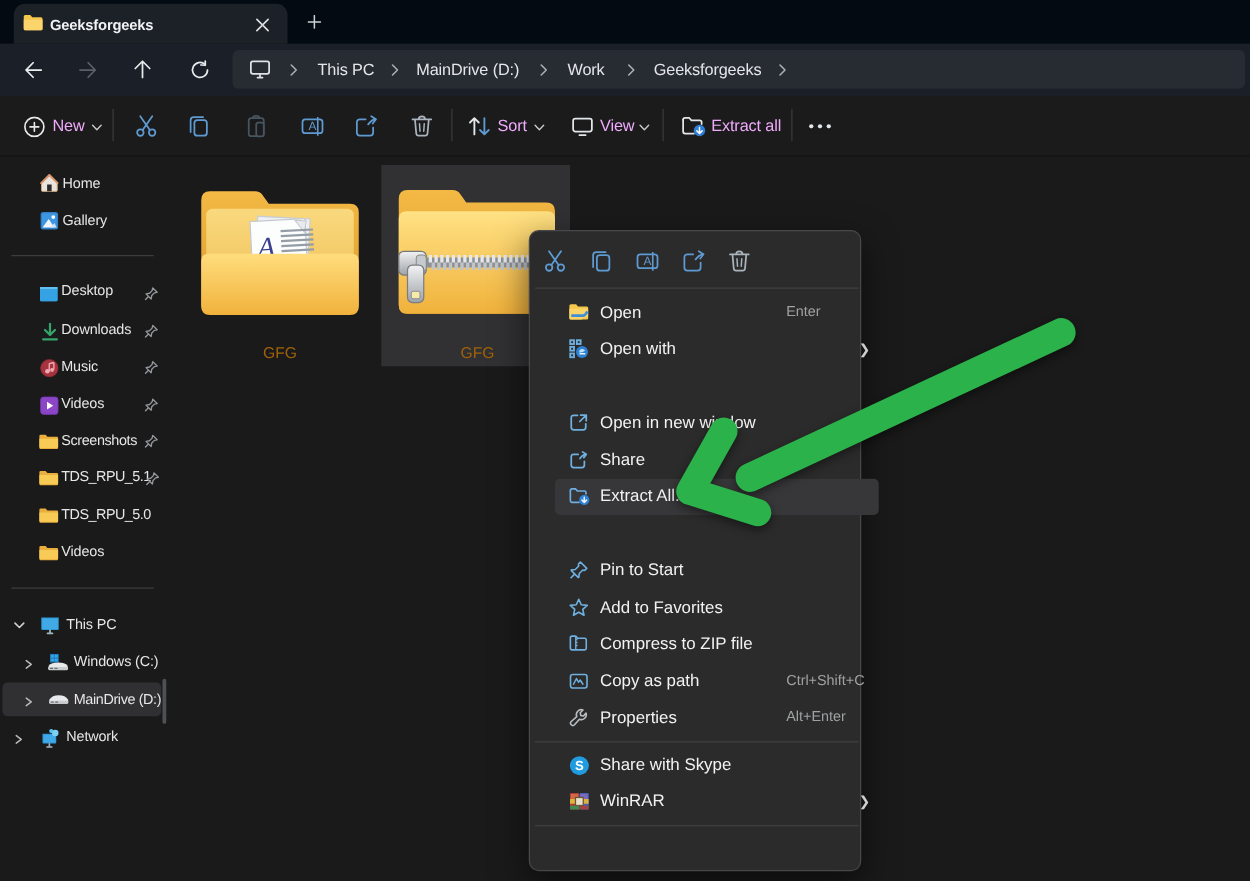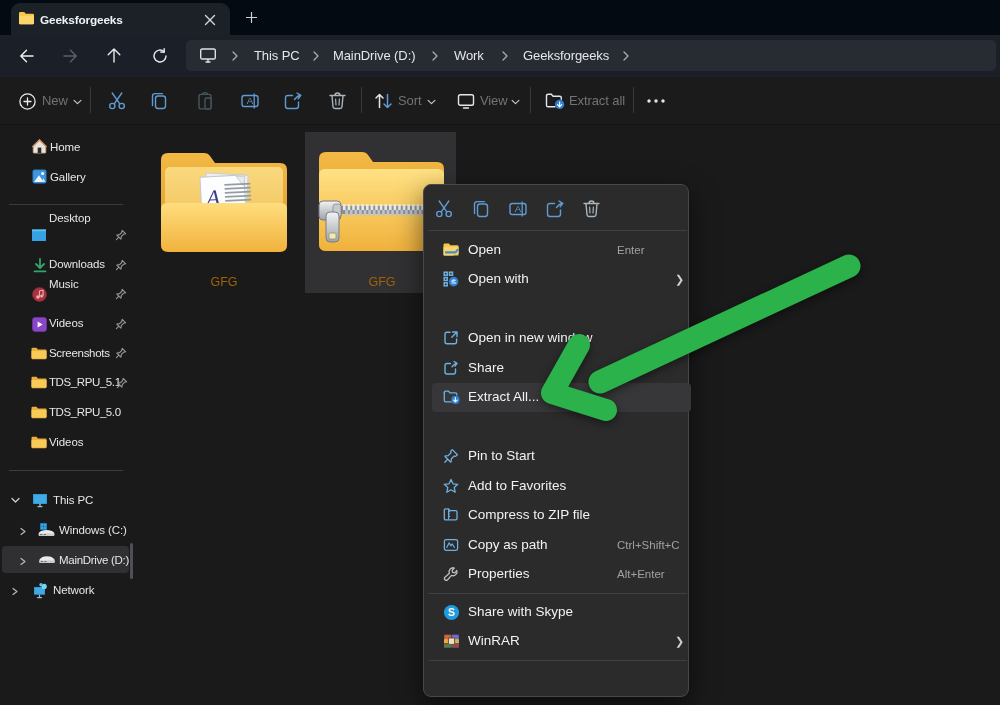--- a/index.html
+++ b/index.html
@@ -11,36 +11,36 @@
   
   #tabbar { position:absolute; left:0; top:0; width:1000px; height:35px; background:#030a12; }
   #tab { position:absolute; left:11px; top:3px; width:219px; height:32px; background:#1c2127;
          border-radius:9px 9px 0 0; }
   #tab .tlabel { position:absolute; left:29px; top:10px; font-size:11.8px; font-weight:bold; color:#f0f2f5; letter-spacing:-0.15px;}
   #addrrow { position:absolute; left:0; top:35px; width:1000px; height:42px; background:#1b2028; }
   #addrbox { position:absolute; left:186px; top:40px; width:810px; height:31px; background:#272b32; border-radius:5px; }
   .crumb { position:absolute; top:42px; height:27px; line-height:27px; font-size:13px; color:#e4e6e9; letter-spacing:-0.1px; }
   #toolbar { position:absolute; left:0; top:77px; width:1000px; height:48px; background:#1b1b1c; border-bottom:1px solid #141414;}
   .tsep { position:absolute; top:87px; width:1px; height:26px; background:#3a3a3c; }
-  .ttext { position:absolute; top:93px; font-size:13px; color:#737373; letter-spacing:-0.1px; }
+  .ttext { position:absolute; top:93px; font-size:13px; color:#f0abfc; letter-spacing:-0.1px; }
 
   
   .srow { position:absolute; font-size:11.5px; color:#e6e6e6; letter-spacing:-0.1px; }
   .ssep { position:absolute; left:9px; width:114px; height:1px; background:#3c3c3c; }
   .pin  { position:absolute; }
 
   
   #tile2 { position:absolute; left:305px; top:132px; width:151px; height:161px; background:#313133; }
   .flabel { position:absolute; font-size:12.5px; color:#a16207; text-align:center; }
 
   
   #menu { position:absolute; left:423px; top:184px; width:266px; height:513px;
           background:#2b2b2b; border:1px solid #484848; border-radius:8px;
           box-shadow:0 10px 28px rgba(0,0,0,.55); }
-  .mrow { position:absolute; left:8px; width:259px; height:29px; }
+  .mrow { position:absolute; left:20px; width:259px; height:29px; }
   .mtext { position:absolute; left:36px; top:6px; font-size:13.5px; color:#f2f2f2; white-space:nowrap; }
   .mshort { position:absolute; left:185px; top:8px; font-size:11.5px; color:#9fa1a3; white-space:nowrap;}
   .mchev { position:absolute; left:243px; top:8px; font-size:11px; color:#cfcfcf; }
   .micon { position:absolute; left:11px; top:6px; }
   .msep { position:absolute; left:4px; width:259px; height:1px; background:#404040; }
 </style>
 </head>
 <body>
 <div id="stage">
 
@@ -191,21 +191,21 @@
     <path d="M8.6 13 L11.5 9.4 L13.4 13z" fill="#cfe3f4"></path>
   </svg>
   <span class="srow" style="left:50px;top:171px">Gallery</span>
   <div class="ssep" style="top:204px"></div>
   
   <svg class="abs" style="left:31px;top:228px" width="16" height="14" viewBox="0 0 16 14">
     <path d="M1 1.5 h14 v10.5 q0 1-1 1 h-12 q-1 0-1-1z" fill="#2d9cdb"></path>
     <path d="M1 1.5 h14 v2 h-14z" fill="#63c0ee"></path>
     <path d="M1 3.4 h14 v8.6 q0 1-1 1 h-12 q-1 0-1-1z" fill="#35a3e3"></path>
   </svg>
-  <span class="srow" style="left:49px;top:212px">Desktop</span>
+  <span class="srow" style="left:49px;top:227px">Desktop</span>
   <svg class="pin" style="left:115px;top:229px" width="12" height="12" viewBox="0 0 12 12">
     <path d="M7.2 1.3 l3.5 3.5 -2.2 .5 -2.1 2.1 -.5 2.8 -4.1-4.1 2.8-.5 2.1-2.1z" fill="none" stroke="#94989d" stroke-width="1.1" stroke-linejoin="round"></path>
       <path d="M3.6 8.4 L1.4 10.6" stroke="#94989d" stroke-width="1.1" stroke-linecap="round"></path>
   </svg>
   
   <svg class="abs" style="left:33px;top:258px" width="14" height="15" viewBox="0 0 14 15">
     <path d="M7 1 V9.5 M3 6 L7 10 L11 6" fill="none" stroke="#35a46b" stroke-width="1.8" stroke-linecap="round" stroke-linejoin="round"></path>
     <path d="M1.5 13.4 h11" stroke="#35a46b" stroke-width="1.8" stroke-linecap="round"></path>
   </svg>
   <span class="srow" style="left:49px;top:258px">Downloads</span>
@@ -214,21 +214,21 @@
       <path d="M3.6 8.4 L1.4 10.6" stroke="#94989d" stroke-width="1.1" stroke-linecap="round"></path>
   </svg>
   
   <svg class="abs" style="left:32px;top:287px" width="15" height="15" viewBox="0 0 15 15">
     <circle cx="7.5" cy="7.5" r="7" fill="#a6343f"></circle>
     <circle cx="7.5" cy="7.5" r="7" fill="none" stroke="#8c2a34" stroke-width=".6"></circle>
     <circle cx="5.9" cy="10" r="1.8" fill="#f0a9b4"></circle>
     <path d="M7.4 10 V4.4 q0-.5 .5-.6 l2.6-.6 q.6-.1 .6 .5 v5" fill="none" stroke="#f0a9b4" stroke-width="1.1"></path>
     <circle cx="9.6" cy="8.9" r="1.5" fill="#f0a9b4"></circle>
   </svg>
-  <span class="srow" style="left:49px;top:278px">Music</span>
+  <span class="srow" style="left:49px;top:288px">Music</span>
   <svg class="pin" style="left:115px;top:288px" width="12" height="12" viewBox="0 0 12 12">
     <path d="M7.2 1.3 l3.5 3.5 -2.2 .5 -2.1 2.1 -.5 2.8 -4.1-4.1 2.8-.5 2.1-2.1z" fill="none" stroke="#94989d" stroke-width="1.1" stroke-linejoin="round"></path>
       <path d="M3.6 8.4 L1.4 10.6" stroke="#94989d" stroke-width="1.1" stroke-linecap="round"></path>
   </svg>
   
   <svg class="abs" style="left:32px;top:317px" width="15" height="15" viewBox="0 0 15 15">
     <rect x="0.5" y="0.5" width="14" height="14" rx="2.4" fill="#8b46c8"></rect>
     <rect x="0.5" y="0.5" width="14" height="14" rx="2.4" fill="none" stroke="#7436ae" stroke-width=".7"></rect>
     <path d="M5.6 4.4 L10.6 7.5 L5.6 10.6z" fill="#fff"></path>
   </svg>

